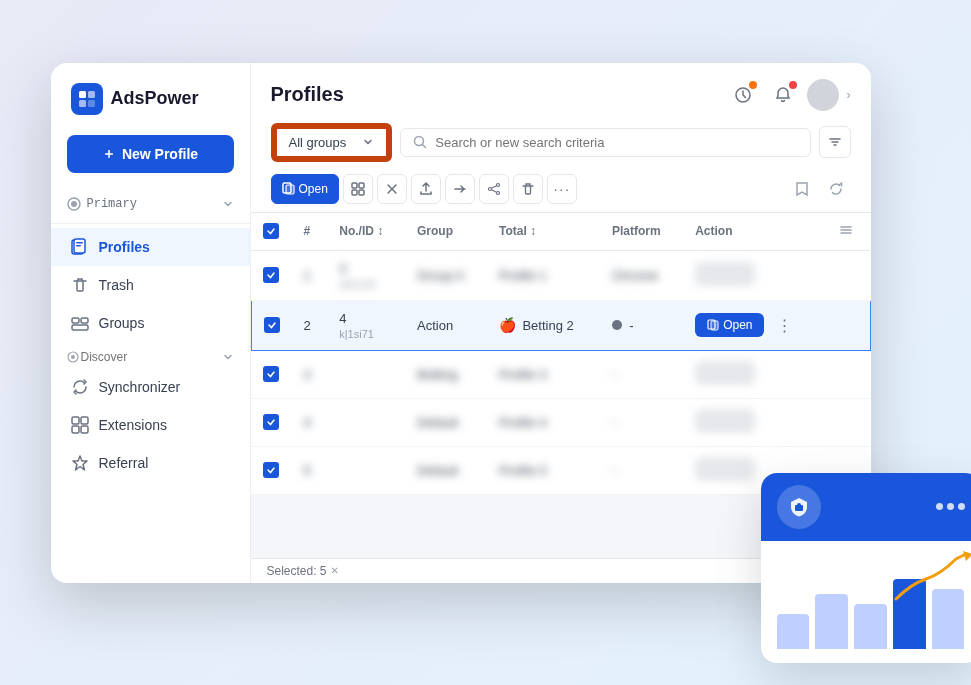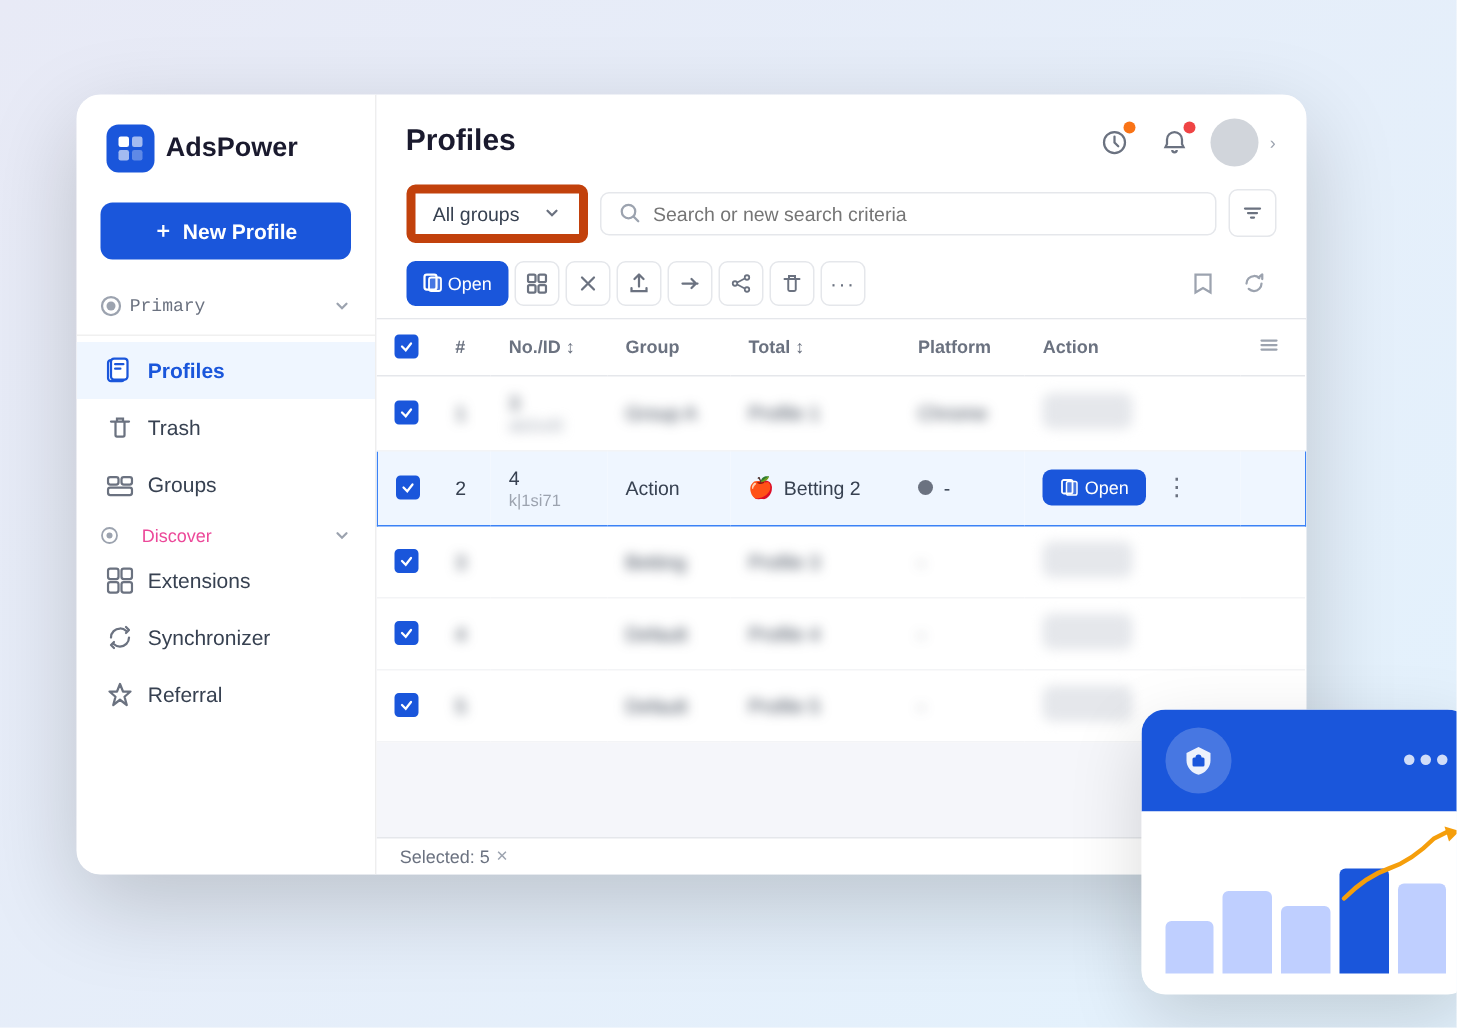--- a/index.html
+++ b/index.html
@@ -138,24 +138,24 @@
 
     .discover-section {
       padding: 8px 16px 4px 16px;
       display: flex;
       align-items: center;
       justify-content: space-between;
     }
 
     .discover-label {
       font-size: 12px;
-      color: #ec4899;
-      display: flex;
-      align-items: center;
-      gap: 16px;
+      color: #737373;
+      display: flex;
+      align-items: center;
+      gap: 2px;
     }
 
     
     .main-content {
       flex: 1;
       display: flex;
       flex-direction: column;
       background: #f5f6fa;
       overflow: hidden;
     }
@@ -608,39 +608,39 @@
         </span>
         <svg width="12" height="12" viewBox="0 0 12 12" fill="none">
           <path d="M3 4.5L6 7.5L9 4.5" stroke="#9ca3af" stroke-width="1.5" stroke-linecap="round"></path>
         </svg>
       </div>
 
 
       <div class="nav-item">
         <span class="nav-icon">
           <svg width="18" height="18" viewBox="0 0 18 18" fill="none">
+            <path d="M3 9a6 6 0 016-6 6 6 0 014.2 1.7" stroke="#6b7280" stroke-width="1.5" stroke-linecap="round"></path>
+            <path d="M15 9a6 6 0 01-6 6 6 6 0 01-4.2-1.7" stroke="#6b7280" stroke-width="1.5" stroke-linecap="round"></path>
+            <polyline points="13,6 15,4 13,2" stroke="#6b7280" stroke-width="1.5" stroke-linecap="round" stroke-linejoin="round"></polyline>
+            <polyline points="5,12 3,14 5,16" stroke="#6b7280" stroke-width="1.5" stroke-linecap="round" stroke-linejoin="round"></polyline>
+          </svg>
+        </span>
+        <span>Synchronizer</span>
+      </div>
+
+      <div class="nav-item">
+        <span class="nav-icon">
+          <svg width="18" height="18" viewBox="0 0 18 18" fill="none">
             <rect x="1" y="1" width="7" height="7" rx="1.5" stroke="#6b7280" stroke-width="1.5" fill="none"></rect>
             <rect x="10" y="1" width="7" height="7" rx="1.5" stroke="#6b7280" stroke-width="1.5" fill="none"></rect>
             <rect x="1" y="10" width="7" height="7" rx="1.5" stroke="#6b7280" stroke-width="1.5" fill="none"></rect>
             <rect x="10" y="10" width="7" height="7" rx="1.5" stroke="#6b7280" stroke-width="1.5" fill="none"></rect>
           </svg>
         </span>
         <span>Extensions</span>
-      </div>
-
-      <div class="nav-item">
-        <span class="nav-icon">
-          <svg width="18" height="18" viewBox="0 0 18 18" fill="none">
-            <path d="M3 9a6 6 0 016-6 6 6 0 014.2 1.7" stroke="#6b7280" stroke-width="1.5" stroke-linecap="round"></path>
-            <path d="M15 9a6 6 0 01-6 6 6 6 0 01-4.2-1.7" stroke="#6b7280" stroke-width="1.5" stroke-linecap="round"></path>
-            <polyline points="13,6 15,4 13,2" stroke="#6b7280" stroke-width="1.5" stroke-linecap="round" stroke-linejoin="round"></polyline>
-            <polyline points="5,12 3,14 5,16" stroke="#6b7280" stroke-width="1.5" stroke-linecap="round" stroke-linejoin="round"></polyline>
-          </svg>
-        </span>
-        <span>Synchronizer</span>
       </div>
 
       <div class="nav-item">
         <span class="nav-icon">
           <svg width="18" height="18" viewBox="0 0 18 18" fill="none">
             <polygon points="9,2 11,7 16,7 12,10.5 13.5,16 9,12.5 4.5,16 6,10.5 2,7 7,7" stroke="#6b7280" stroke-width="1.5" fill="none" stroke-linejoin="round"></polygon>
           </svg>
         </span>
         <span>Referral</span>
       </div>

